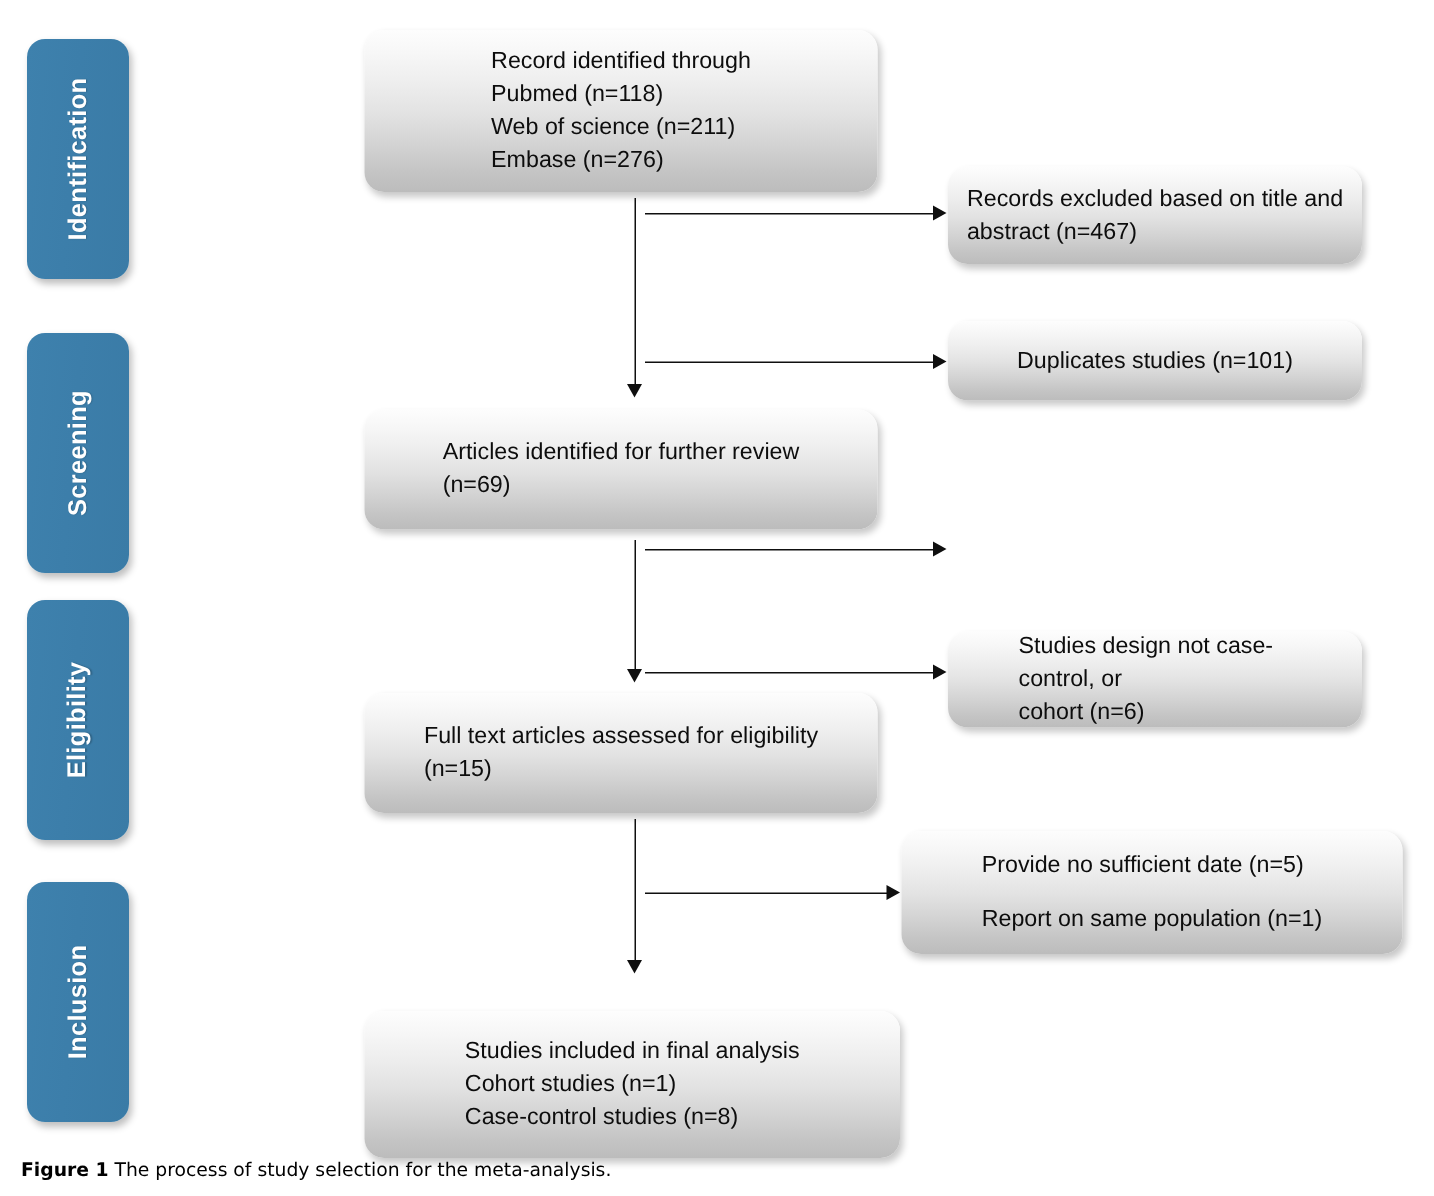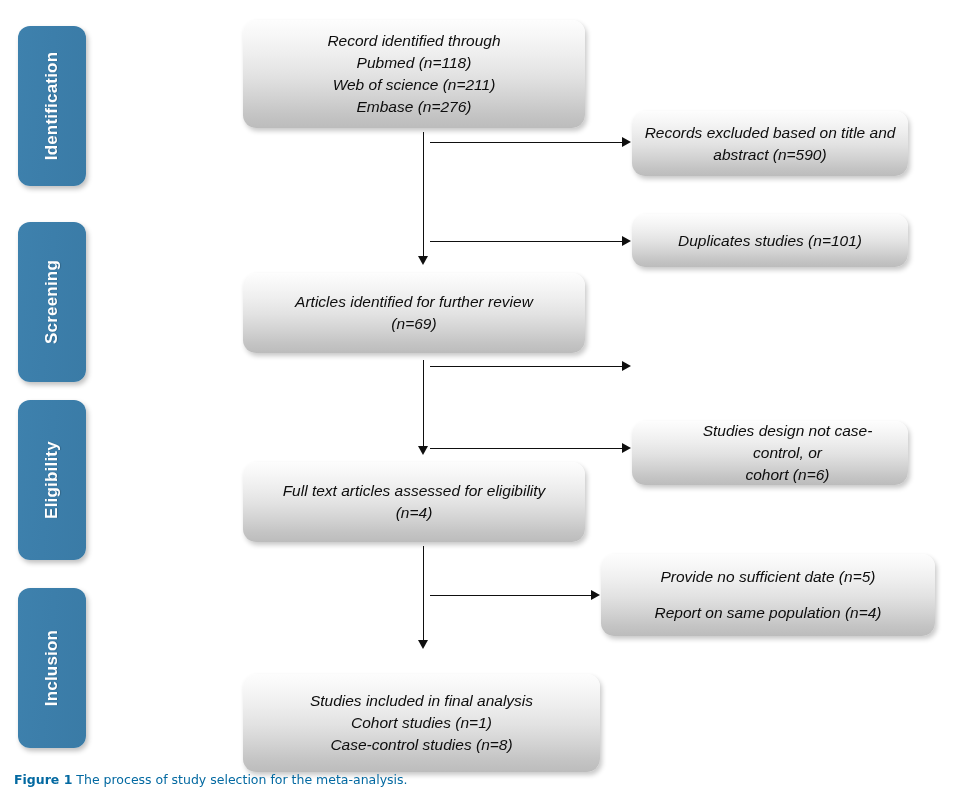--- a/index.html
+++ b/index.html
@@ -54,23 +54,21 @@
         #f7f7f7 14%,
         #eeeeee 32%,
         #e2e2e2 52%,
         #d2d2d2 72%,
         #c4c4c4 88%,
         #bcbcbc 100%);
     box-shadow: 2px 3px 5px rgba(0,0,0,0.22);
     display: flex;
     align-items: center;
     justify-content: center;
-    text-align: center;
     box-sizing: border-box;
-    font-style: italic;
   }
   .flow-box .box-text {
     color: #0d0d0d;
     font-size: 15.5px;
     line-height: 1.42;
     padding: 0 12px;
     white-space: pre-line;
   }
   .flow-box.spaced .box-text {
     line-height: 2.35;
@@ -104,21 +102,21 @@
     border-left: 9px solid #0f0f0f;
   }
 
   
   #caption {
     position: absolute;
     left: 14px;
     top: 772px;
     font-family: "DejaVu Sans", sans-serif;
     font-size: 12.5px;
-    color: #0369a1;
+    color: #000000;
     white-space: nowrap;
   }
   #caption .cap-label {
     font-weight: bold;
   }
 </style>
 </head>
 <body>
 
 <div id="canvas">
@@ -146,47 +144,47 @@
 Embase (n=276)</span>
   </div>
 
   <div class="flow-box" style="left:243px; top:273px; width:342px; height:80px;">
     <span class="box-text">Articles identified for further review
 (n=69)</span>
   </div>
 
   <div class="flow-box" style="left:243px; top:462px; width:342px; height:80px;">
     <span class="box-text">Full text articles assessed for eligibility
-(n=4)</span>
+(n=15)</span>
   </div>
 
   <div class="flow-box" style="left:243px; top:674px; width:357px; height:98px;">
     <span class="box-text">Studies included in final analysis
 Cohort studies (n=1)
 Case-control studies (n=8)</span>
   </div>
 
   <div class="flow-box" style="left:632px; top:111px; width:276px; height:65px;">
     <span class="box-text">Records excluded based on title and
-abstract (n=590)</span>
+abstract (n=467)</span>
   </div>
 
   <div class="flow-box" style="left:632px; top:214px; width:276px; height:53px;">
     <span class="box-text">Duplicates studies (n=101)</span>
   </div>
 
 
   <div class="flow-box" style="left:632px; top:421px; width:276px; height:64px;padding-left:35px;">
     <span class="box-text">Studies design not case-control, or
 cohort (n=6)</span>
   </div>
 
   <div class="flow-box spaced" style="left:601px; top:554px; width:334px; height:82px;">
     <span class="box-text">Provide no sufficient date (n=5)
-Report on same population (n=4)</span>
+Report on same population (n=1)</span>
   </div>
 
   <div class="vline" style="left:423px; top:132px; height:126px;"></div>
   <div class="vline-head" style="left:418px; top:256px;"></div>
 
   <div class="hline" style="left:430px; top:142px; width:194px;"></div>
   <div class="hline-head" style="left:622px; top:137px;"></div>
 
   <div class="hline" style="left:430px; top:241px; width:194px;"></div>
   <div class="hline-head" style="left:622px; top:236px;"></div>

